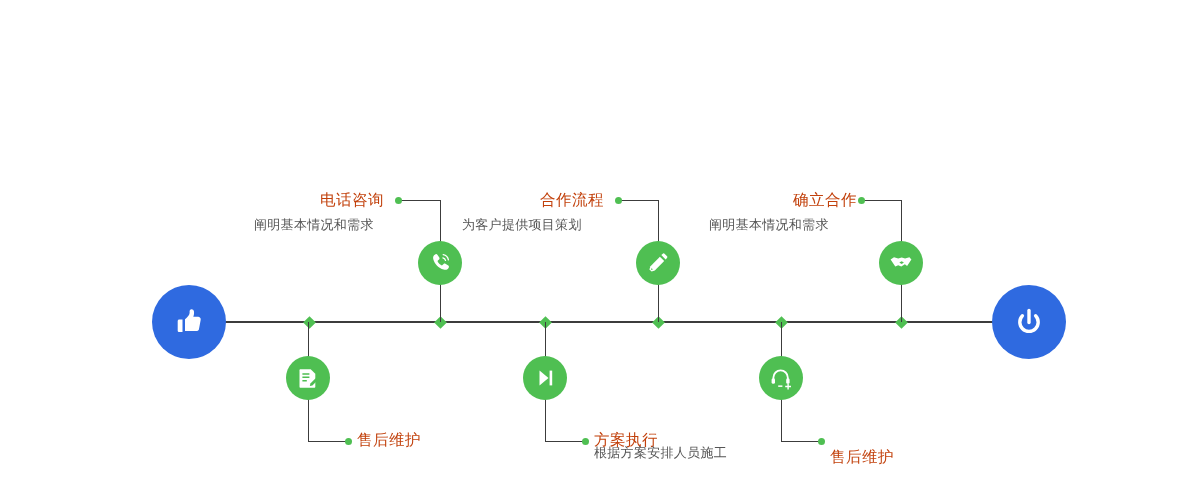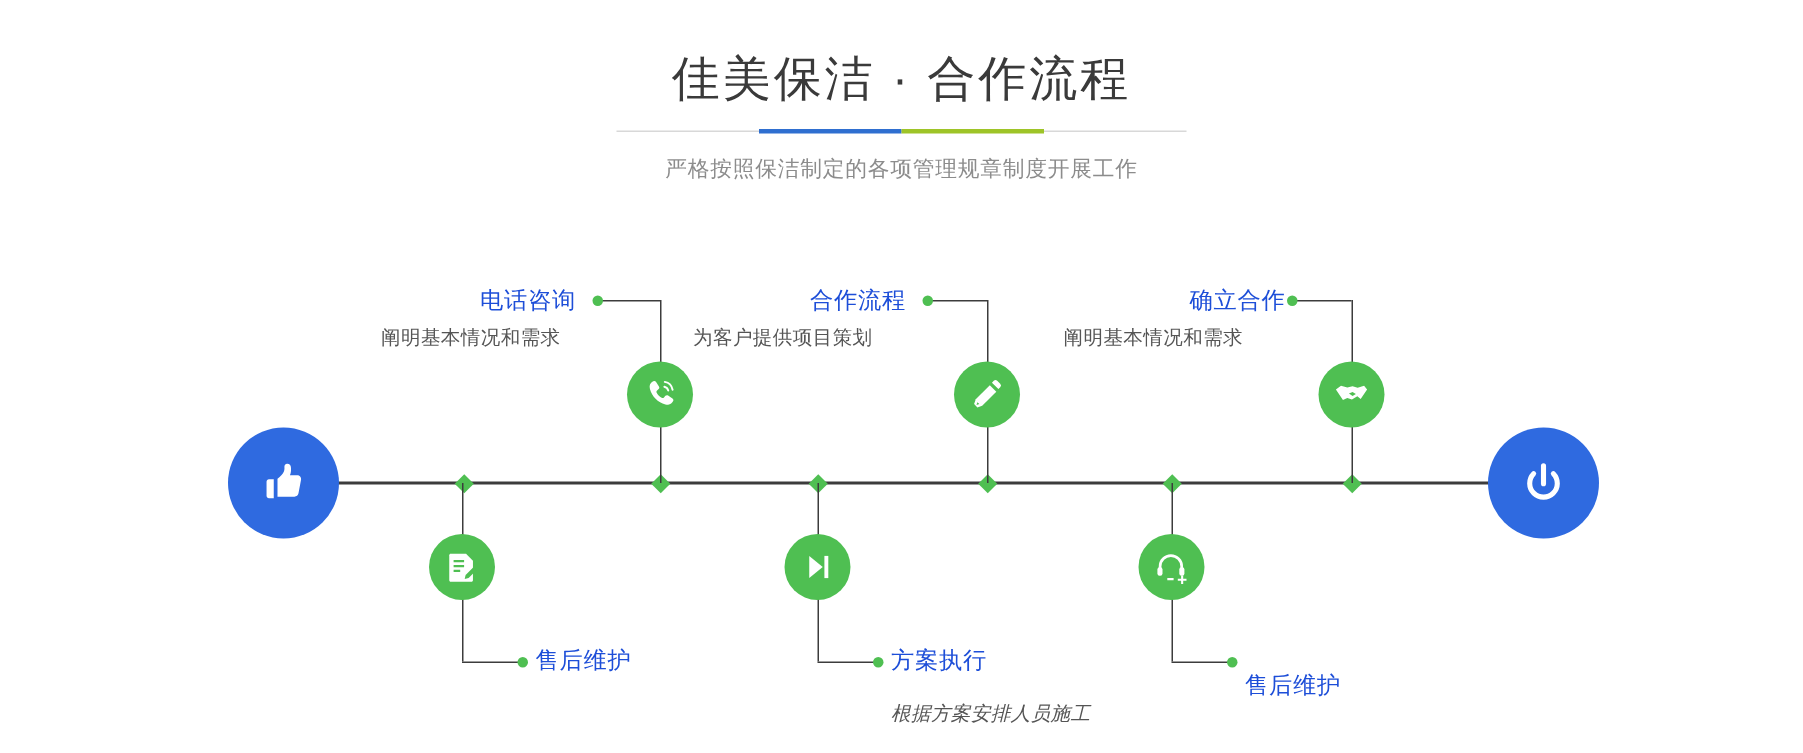--- a/index.html
+++ b/index.html
@@ -131,46 +131,37 @@
     width: 7px;
     height: 7px;
     border-radius: 50%;
     background: #4fbf52;
   }
 
   
   .step-label {
     position: absolute;
     font-size: 15.5px;
-    color: #1d4ed8;
+    color: #c2410c;
     white-space: nowrap;
     letter-spacing: 0.5px;
   }
   .step-desc {
     position: absolute;
     font-size: 13px;
     color: #555555;
     white-space: nowrap;
     letter-spacing: 0.3px;
   }
 </style>
 </head>
 <body>
 
 <div id="stage">
 
-  <div class="header">
-    <div class="title">佳美保洁 · 合作流程</div>
-    <div class="rule-wrap">
-      <div class="rule-base"></div>
-      <div class="rule-blue"></div>
-      <div class="rule-green"></div>
-    </div>
-    <div class="subtitle">严格按照保洁制定的各项管理规章制度开展工作</div>
-  </div>
 
   <div class="axis"></div>
 
   <div class="endcap" id="cap-left">
     <span>
       <svg width="40" height="40" viewBox="0 0 40 40" aria-hidden="true">
         <path fill="#ffffff" d="M13.5 17.5h-3.2c-0.9 0-1.6 0.7-1.6 1.6v9.4c0 0.9 0.7 1.6 1.6 1.6h3.2V17.5z"></path>
         <path fill="#ffffff" d="M16 17.2c1.6-1.1 3.4-3 4.2-4.7 0.5-1 0.5-2.1 0.4-3.1-0.1-1.1 0.7-2.1 1.8-2.2 1.2-0.1 2.3 0.7 2.5 1.9 0.3 1.9 0.2 3.9-0.6 5.7h4.8c1.6 0 2.9 1.4 2.6 3l-1.7 9.1c-0.2 1.3-1.4 2.2-2.7 2.2H16V17.2z"></path>
       </svg>
     </span>
@@ -249,21 +240,21 @@
   <div class="step-icon" style="left:523px; top:356px;">
     <span>
       <svg width="26" height="26" viewBox="0 0 26 26" aria-hidden="true">
         <path fill="#ffffff" d="M7.5 5.6l9 7.4-9 7.4z"></path>
         <rect fill="#ffffff" x="17.6" y="5.6" width="2.6" height="14.8"></rect>
       </svg>
     </span>
   </div>
 
   <div class="step-label" style="left:594px; top:430px;">方案执行</div>
-  <div class="step-desc" style="left:624px; top:467px; transform:translateX(-30px);font-style:italic;">根据方案安排人员施工</div>
+  <div class="step-desc" style="left:624px; top:444px; transform:translateX(-30px);">根据方案安排人员施工</div>
 
   <div class="vline" style="left:901px; top:200px; height:122px;"></div>
   <div class="hline" style="left:861px; top:200px; width:40px;"></div>
   <div class="dot" style="left:858px; top:197px;"></div>
 
   <div class="step-icon" style="left:879px; top:241px;">
     <span>
       <svg width="26" height="26" viewBox="0 0 26 26" aria-hidden="true">
         <path fill="#ffffff" d="M2.6 9.6l3.4-2.4 4.2 1.2 3.5-0.9 3.4 1 4.3-1.3 2 2.4-4.3 6.4-2.2-1.8-3.6 2.2-3.1-1.1-2.9 1.3z"></path>
         <path fill="#4fbf52" d="M11.3 12.4l2.4-1.1 2.2 1.3-2.2 1.4z"></path>

